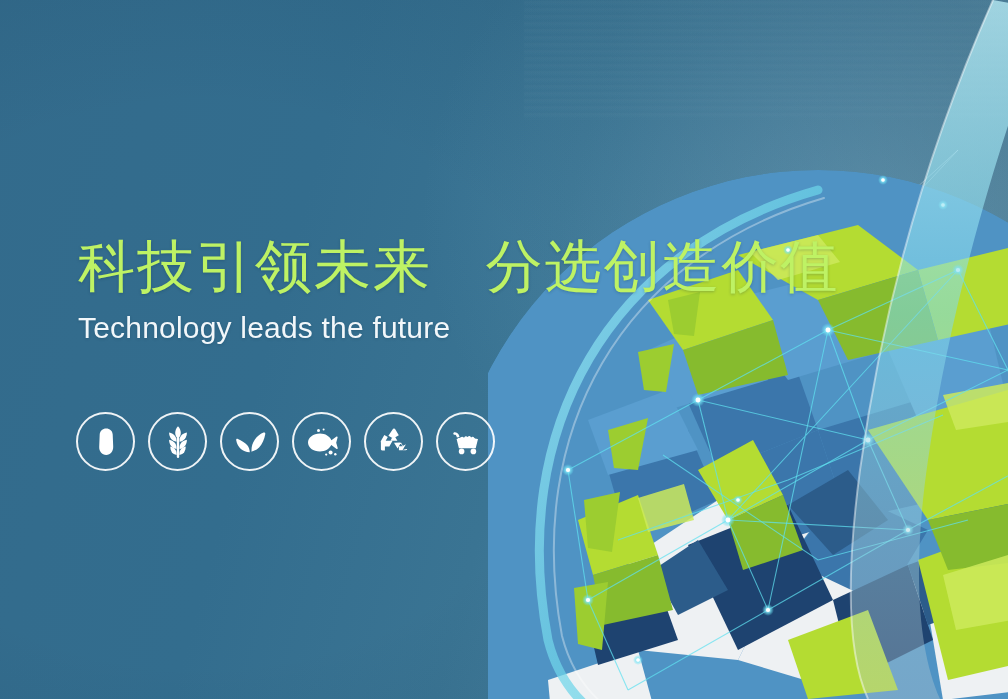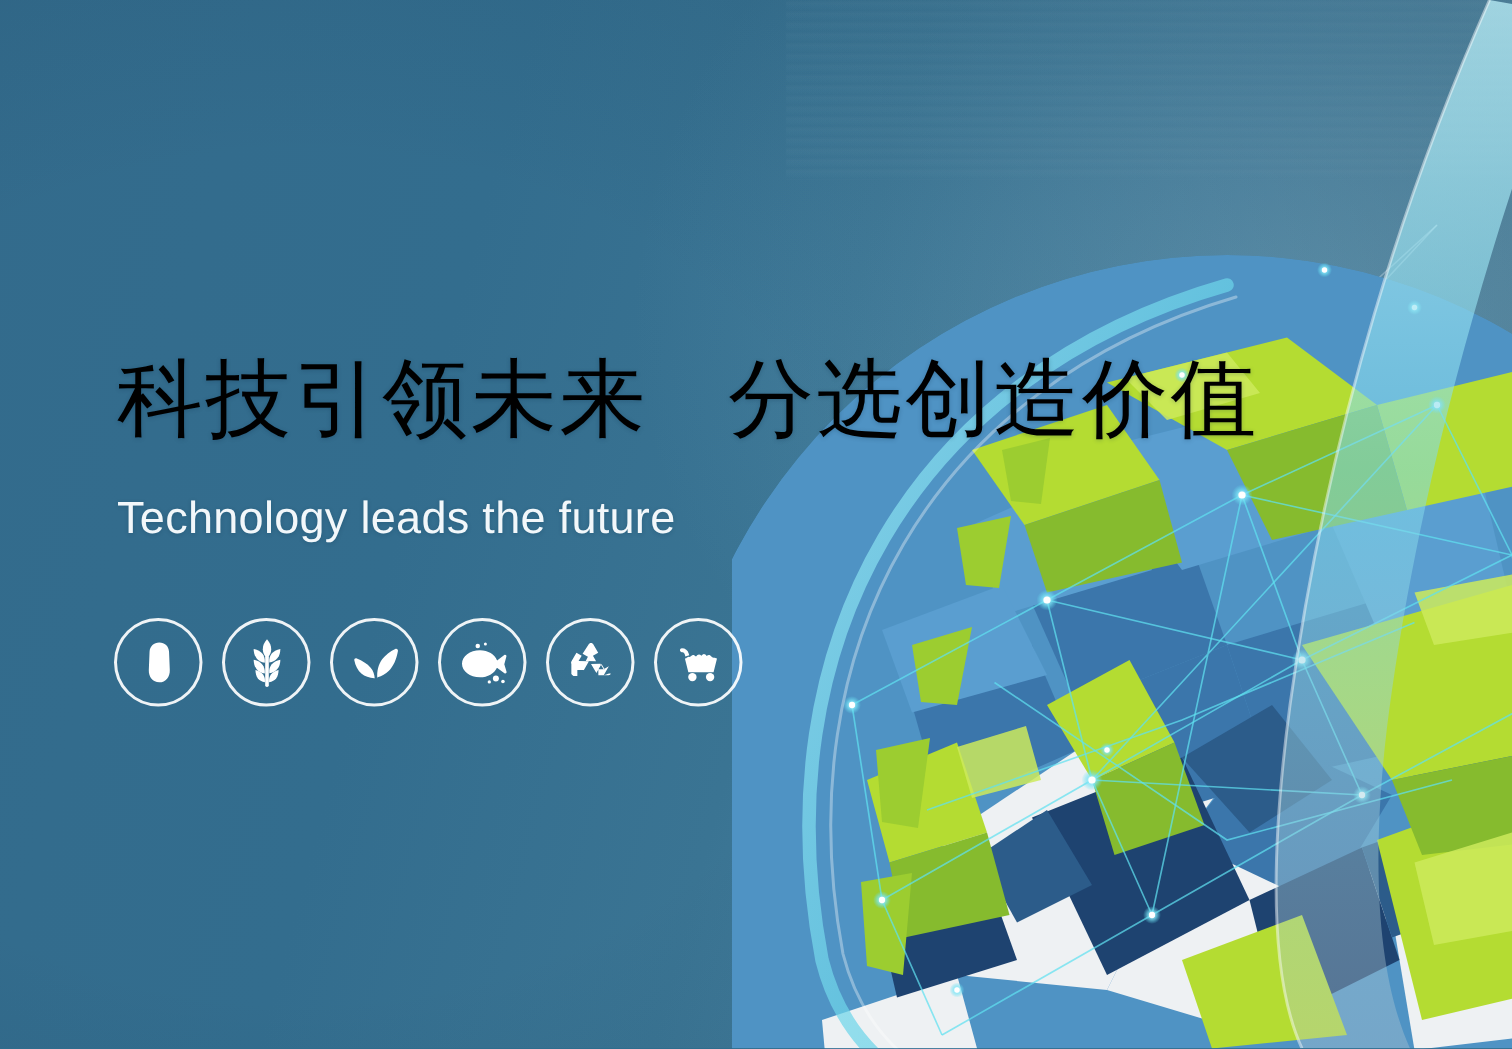--- a/index.html
+++ b/index.html
@@ -72,30 +72,30 @@
   #globe-art svg { display: block; width: 100%; height: 100%; }
 
   
   .content {
     position: absolute;
     left: 78px;
     top: 236px;
     width: 640px;
   }
   .headline {
-    color: #000000;
+    color: #bef264;
     font-size: 57px;
     line-height: 1.07;
     font-weight: 300;
     letter-spacing: 2px;
     white-space: pre;
     text-shadow: 0 1px 3px rgba(10,45,70,.25);
   }
   .subtitle {
-    margin-top: 32px;
+    margin-top: 14px;
     color: #f2f7fa;
     font-size: 30px;
     line-height: 1.16;
     font-weight: 300;
     letter-spacing: .2px;
     text-shadow: 0 1px 3px rgba(10,45,70,.22);
   }
   .subtitle .line { display: block; }
 
   

